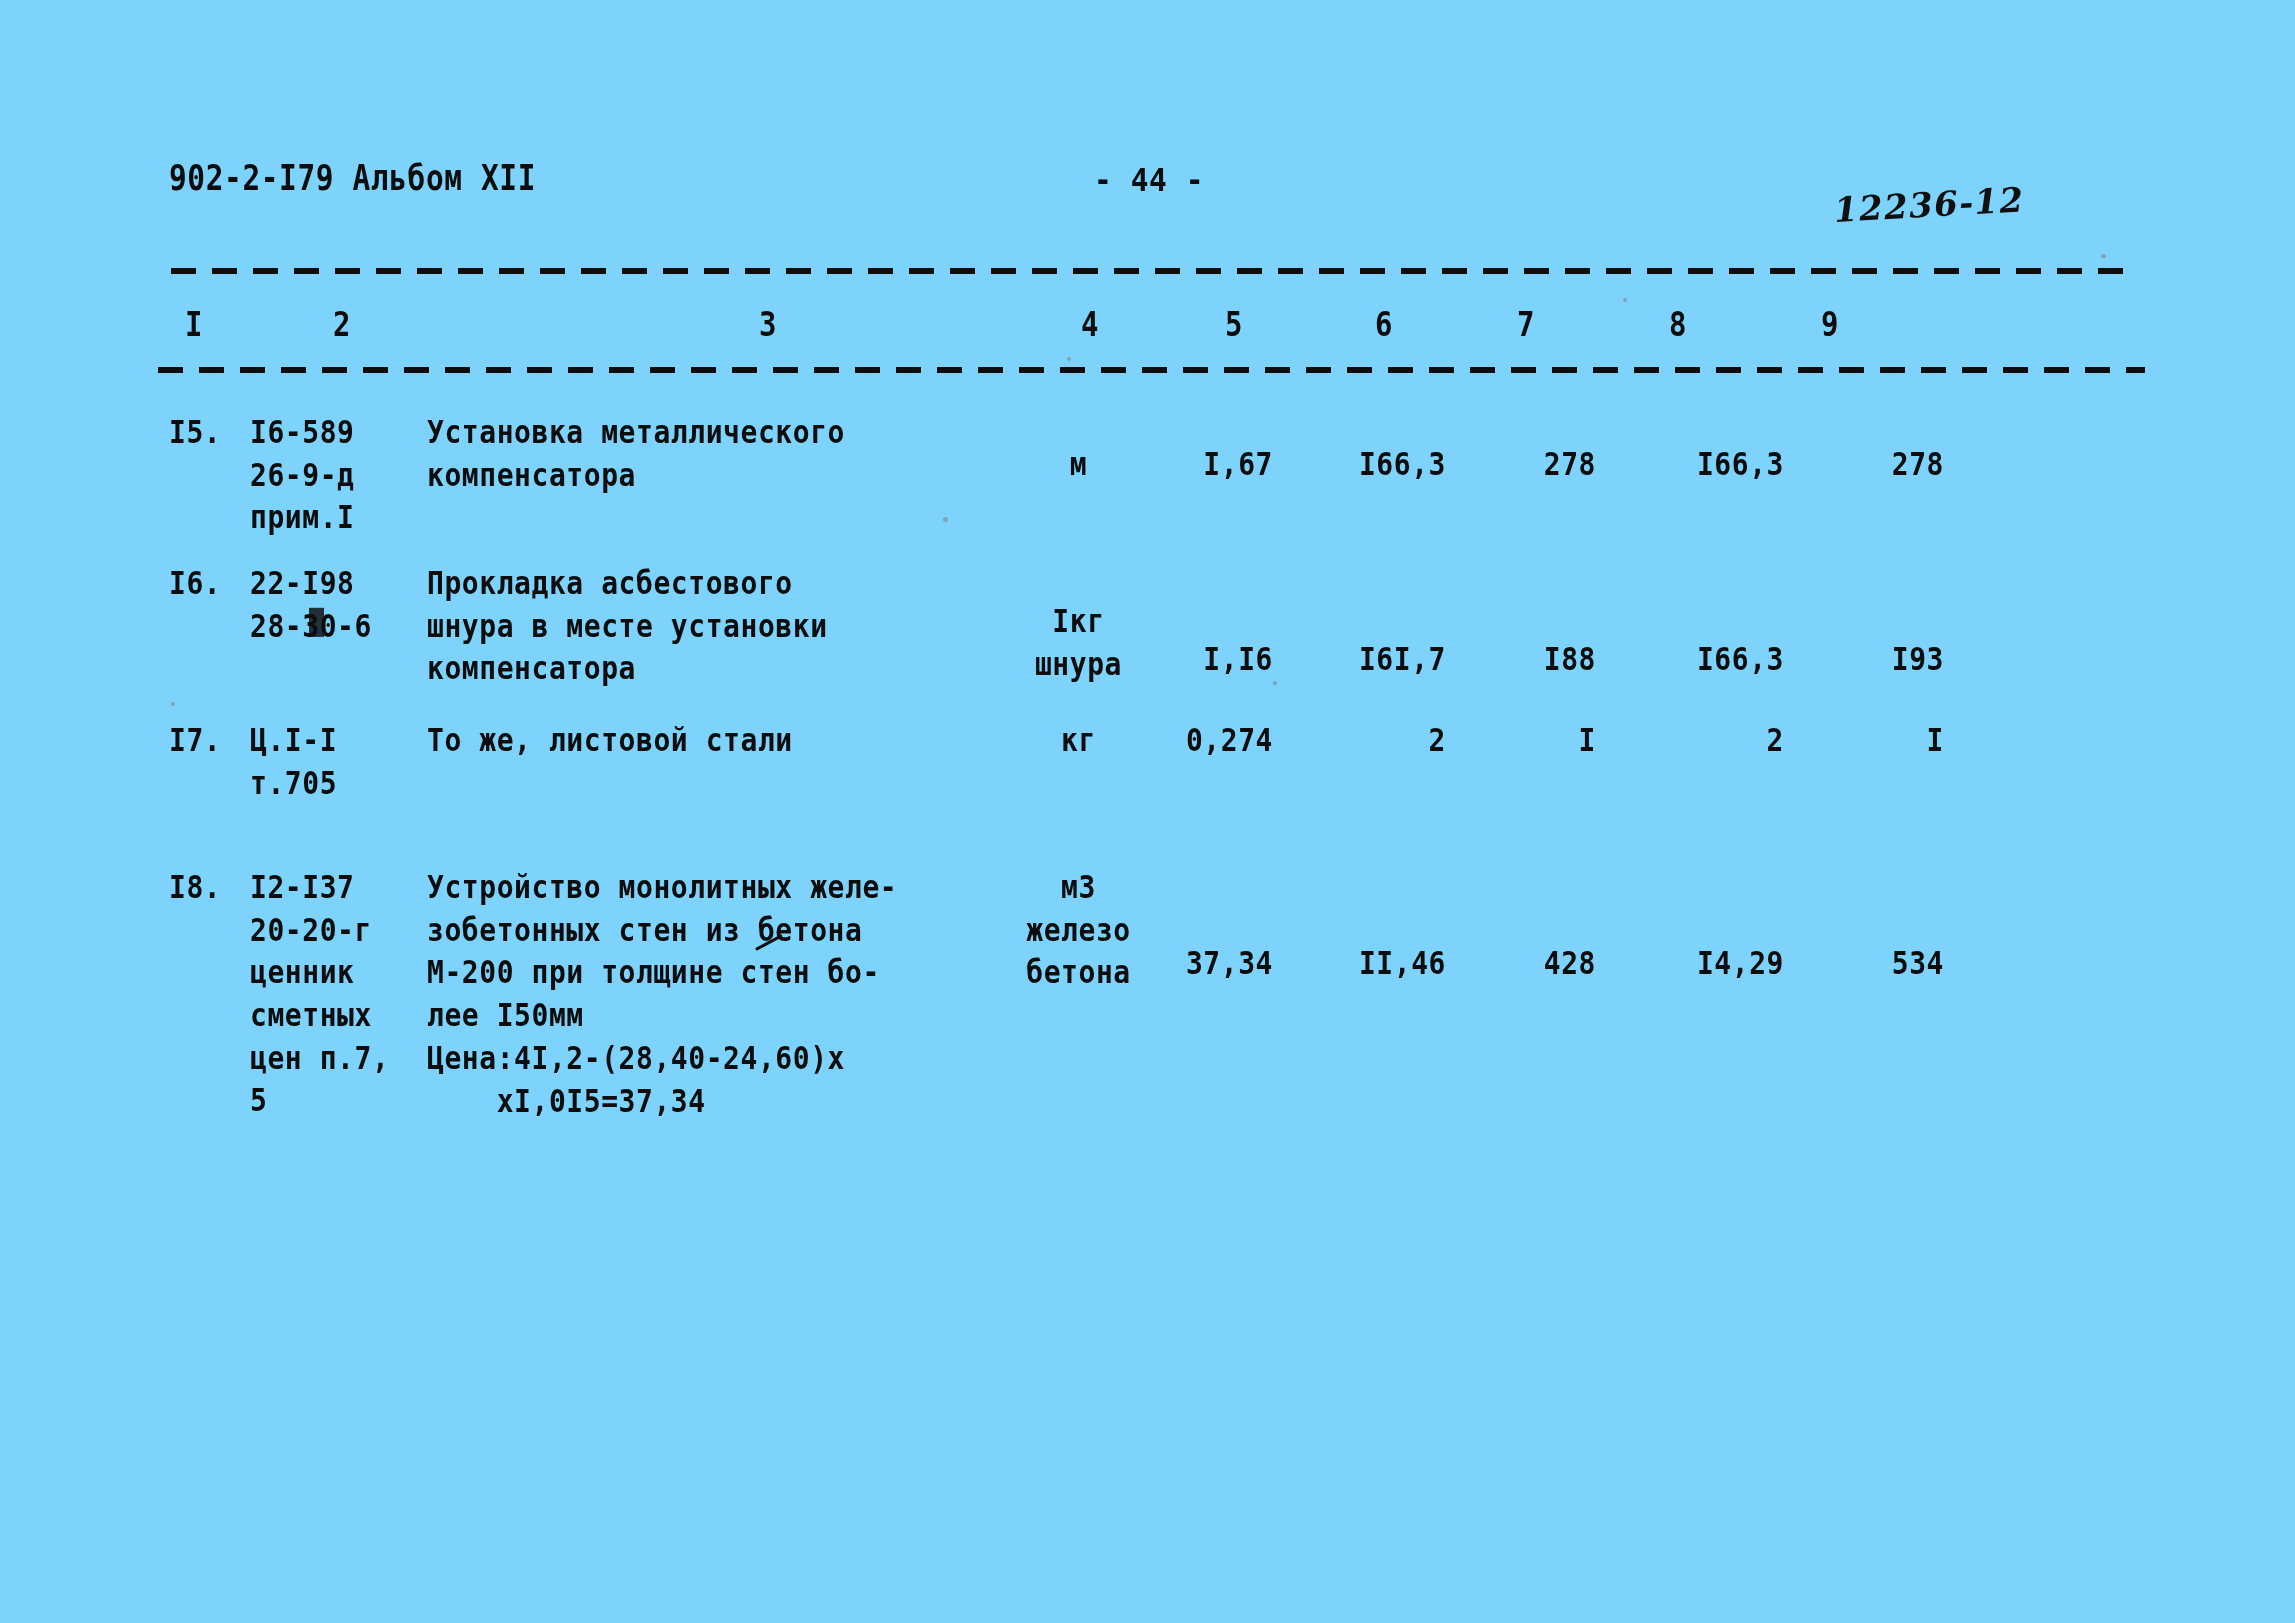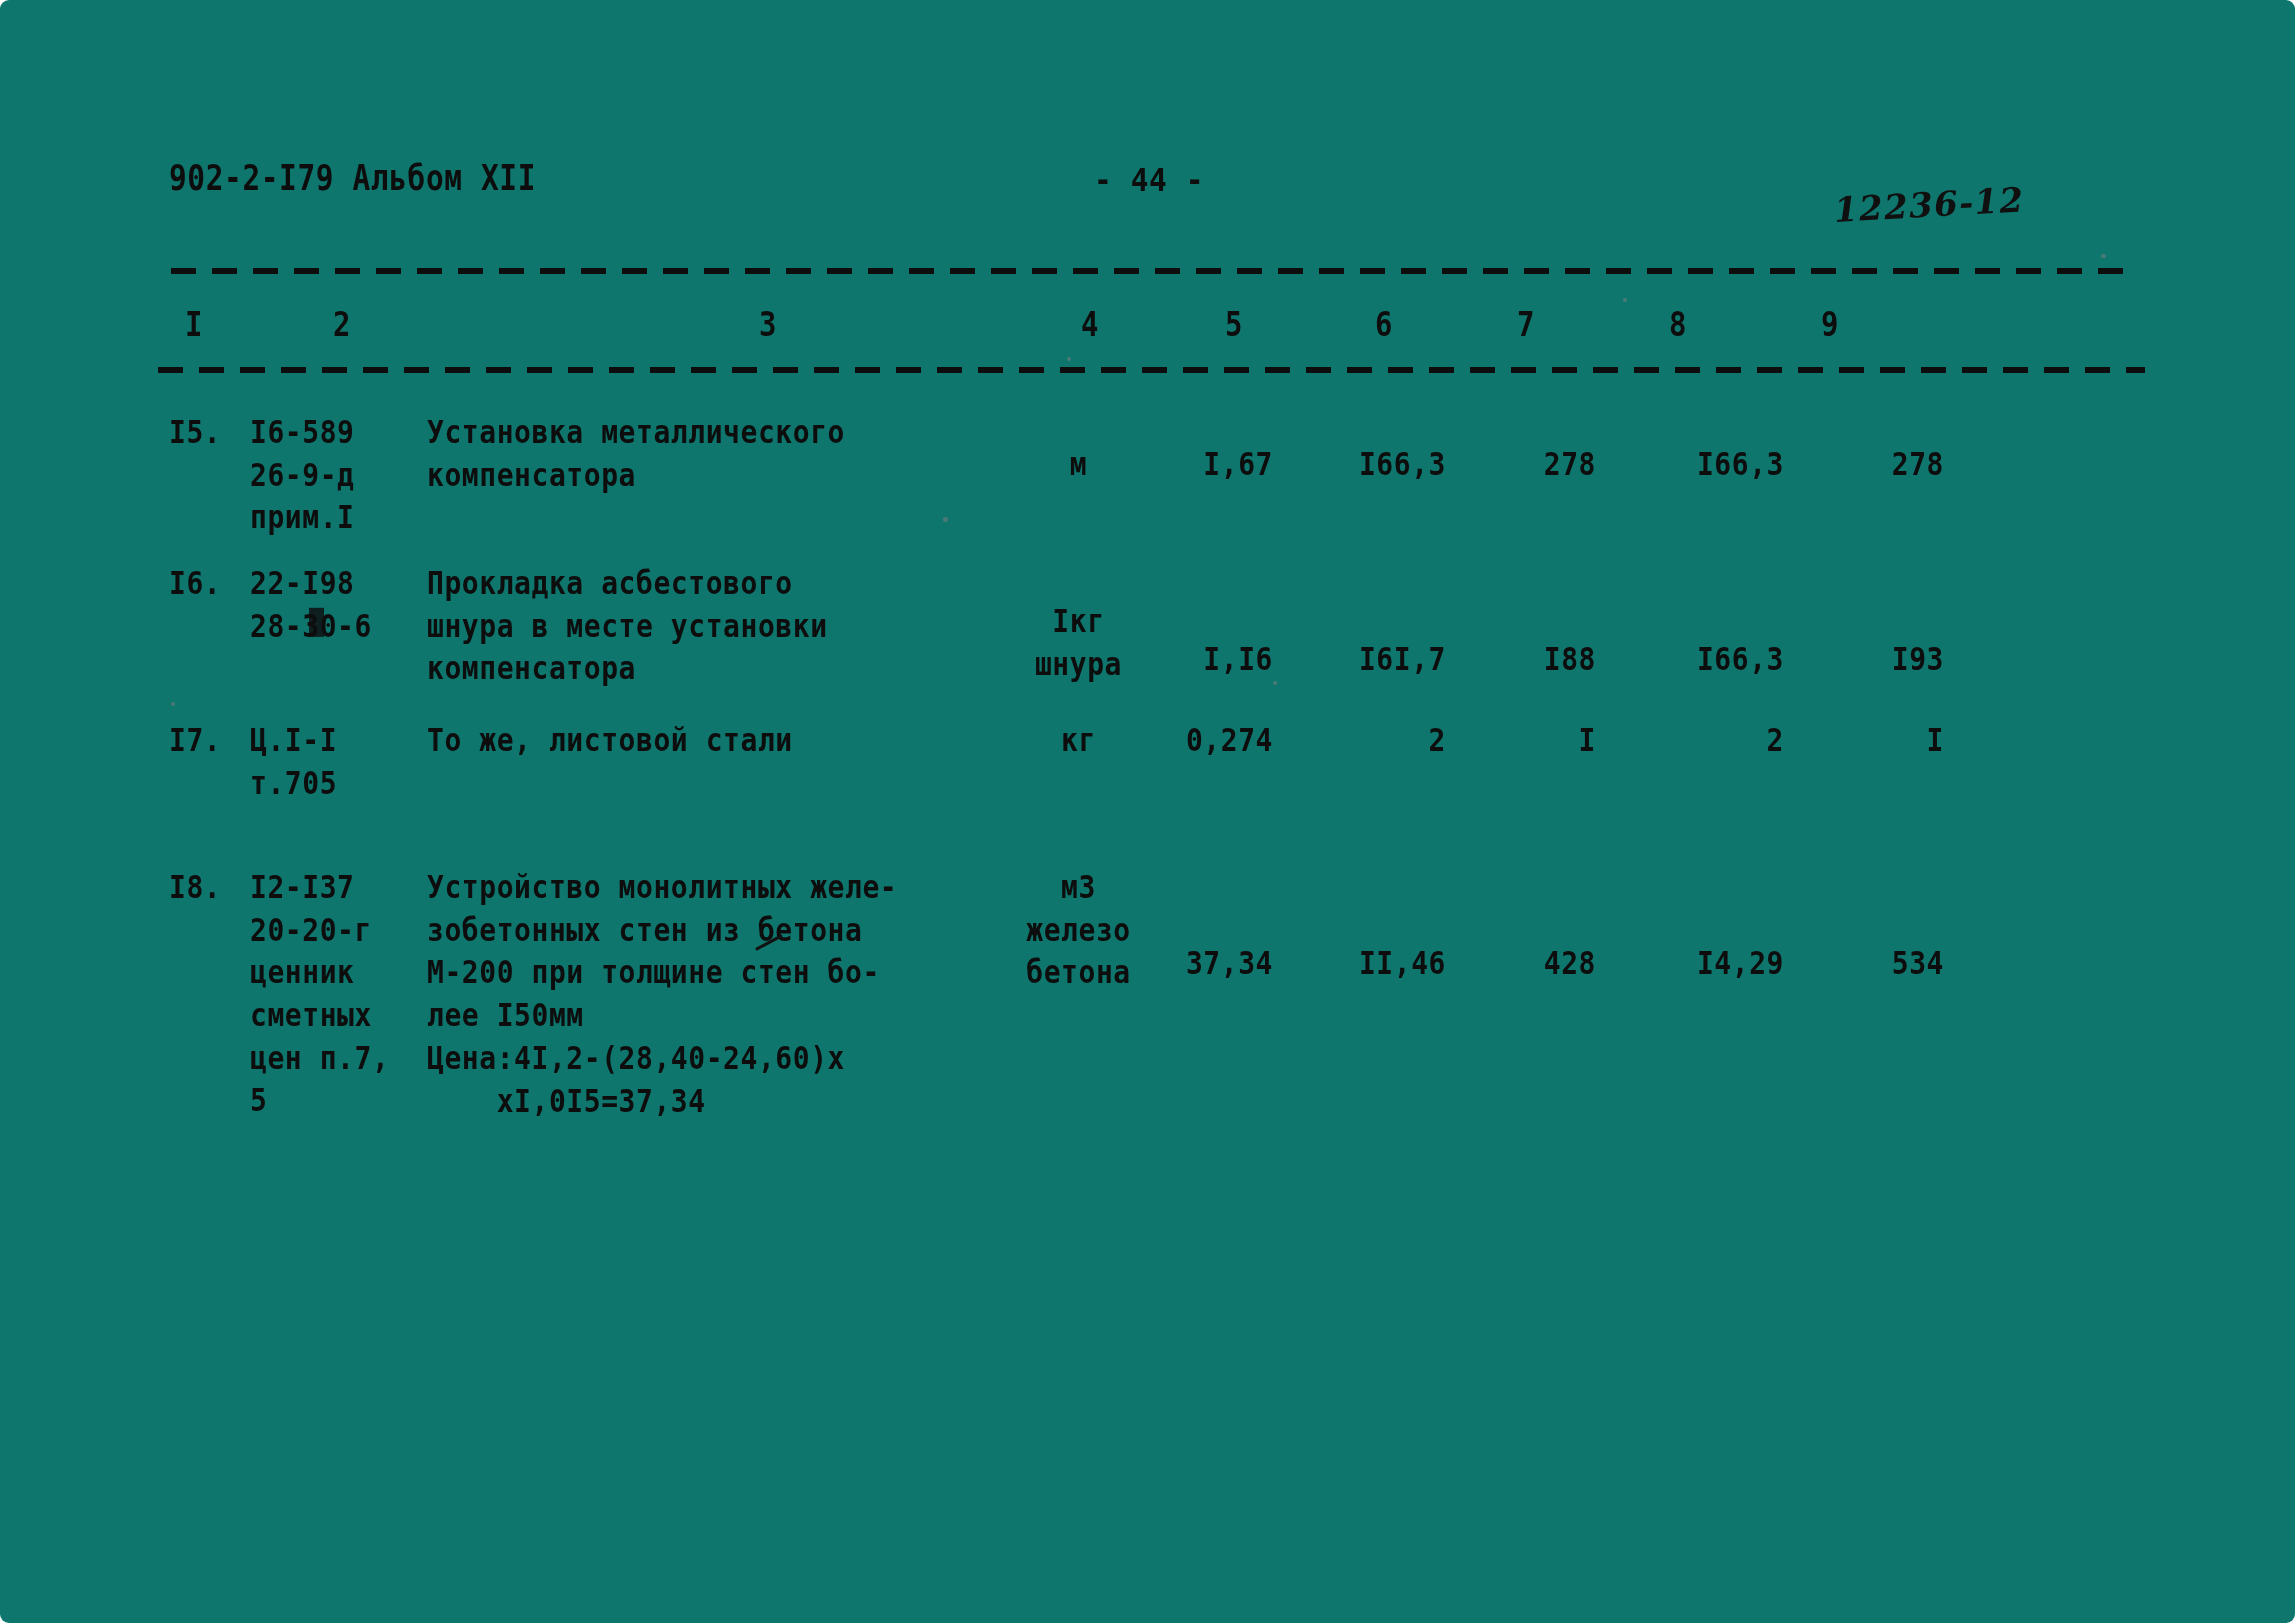--- a/index.html
+++ b/index.html
@@ -12,22 +12,21 @@
     height: 1623px;
     position: relative;
     font-family: "DejaVu Sans Mono", "Liberation Mono", monospace;
     color: #0a0a0a;
     overflow: hidden;
   }
 
   .page {
     position: absolute;
     inset: 0;
-    background: #0f766e;
-    border-radius: 9px;
+    background: #7dd3fc;
   }
 
   
   .tw {
     font-family: "DejaVu Sans Mono", "Liberation Mono", monospace;
     font-weight: 700;
     letter-spacing: 0.02em;
     color: #0d0d0d;
     white-space: pre;
     line-height: 1.0;

